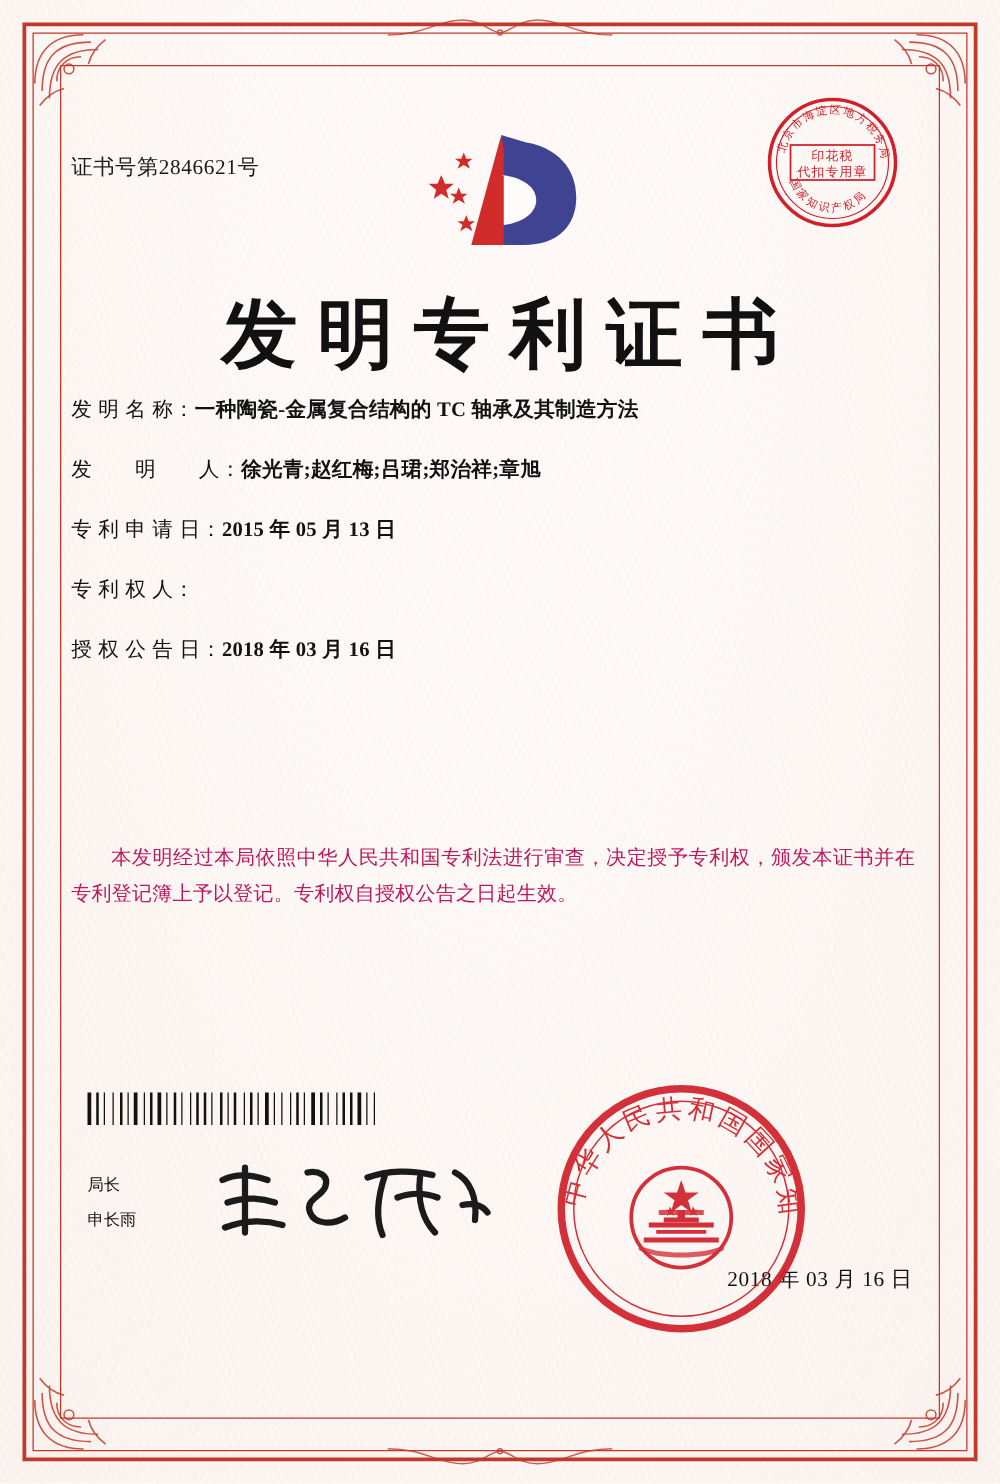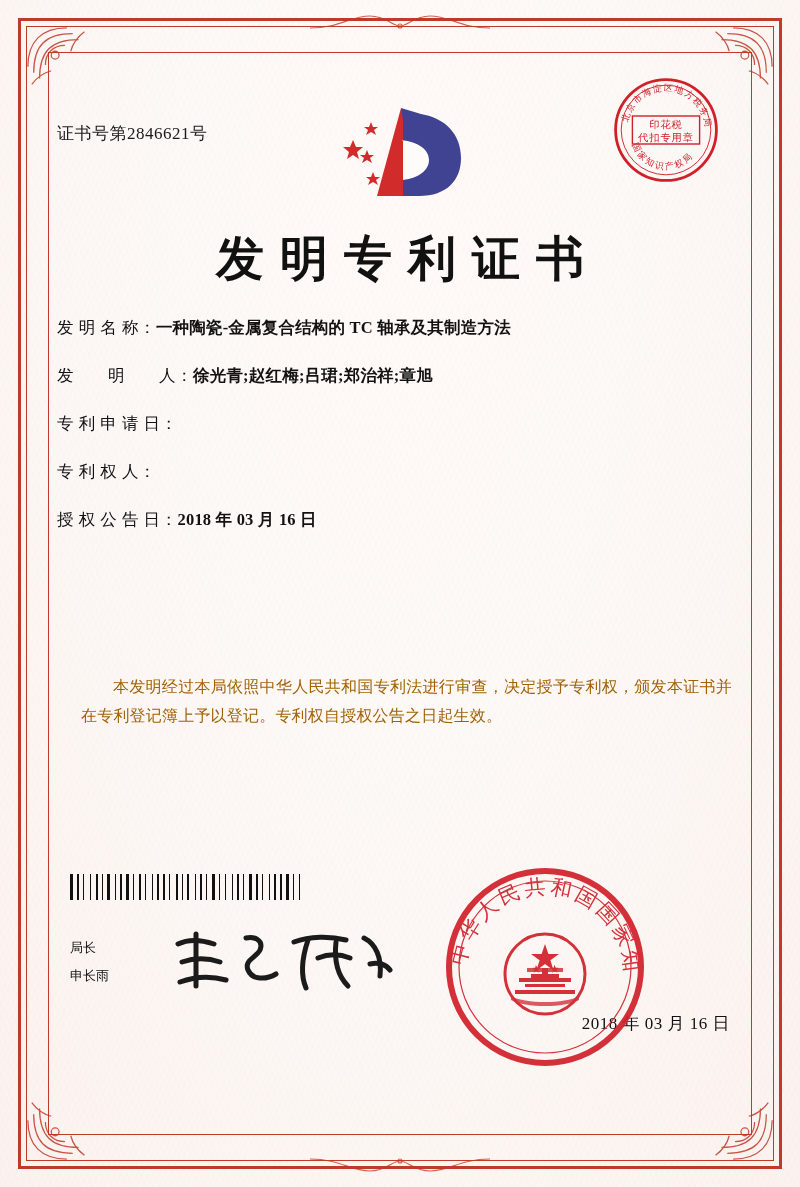--- a/index.html
+++ b/index.html
@@ -104,21 +104,21 @@
     transform: translateX(-50%);
     top: 48px;
     width: 170px;
     height: 110px;
   }
   .title {
     position: absolute;
     left: 0; right: 0;
     top: 175px;
     text-align: center;
-    font-size: 48px;
+    font-size: 61px;
     font-weight: bold;
     letter-spacing: 16px;
     text-indent: 16px;
     color: #111;
     font-family: Liberation Sans, sans-serif;
   }
   .fields {
     position: absolute;
     left: 9px;
     right: 0;
@@ -141,22 +141,21 @@
     letter-spacing: .2px;
     font-weight: bold;
   }
   .paragraphs {
     position: absolute;
     left: 9px;
     right: 20px;
     top: 620px;
     font-size: 16px;
     line-height: 29px;
-    color: #a16207;
-    margin-left: 24px;
+    color: #be185d;
   }
   .paragraphs p {
     margin: 0 0 4px 0;
     text-indent: 2em;
     text-align: justify;
     letter-spacing: .2px;
   }
   
   .barcode {
     position: absolute;
@@ -307,20 +306,21 @@
       <div class="field-row">
         <span class="field-label">发 明 名 称：</span>
         <span class="field-value">一种陶瓷-金属复合结构的 TC 轴承及其制造方法</span>
       </div>
       <div class="field-row">
         <span class="field-label">发　　明　　人：</span>
         <span class="field-value">徐光青;赵红梅;吕珺;郑治祥;章旭</span>
       </div>
       <div class="field-row">
         <span class="field-label">专 利 申 请 日：</span>
+        <span class="field-value">2015 年 05 月 13 日</span>
       </div>
       <div class="field-row">
         <span class="field-label">专 利 权 人：</span>
       </div>
       <div class="field-row">
         <span class="field-label">授 权 公 告 日：</span>
         <span class="field-value">2018 年 03 月 16 日</span>
       </div>
     </div>
 

